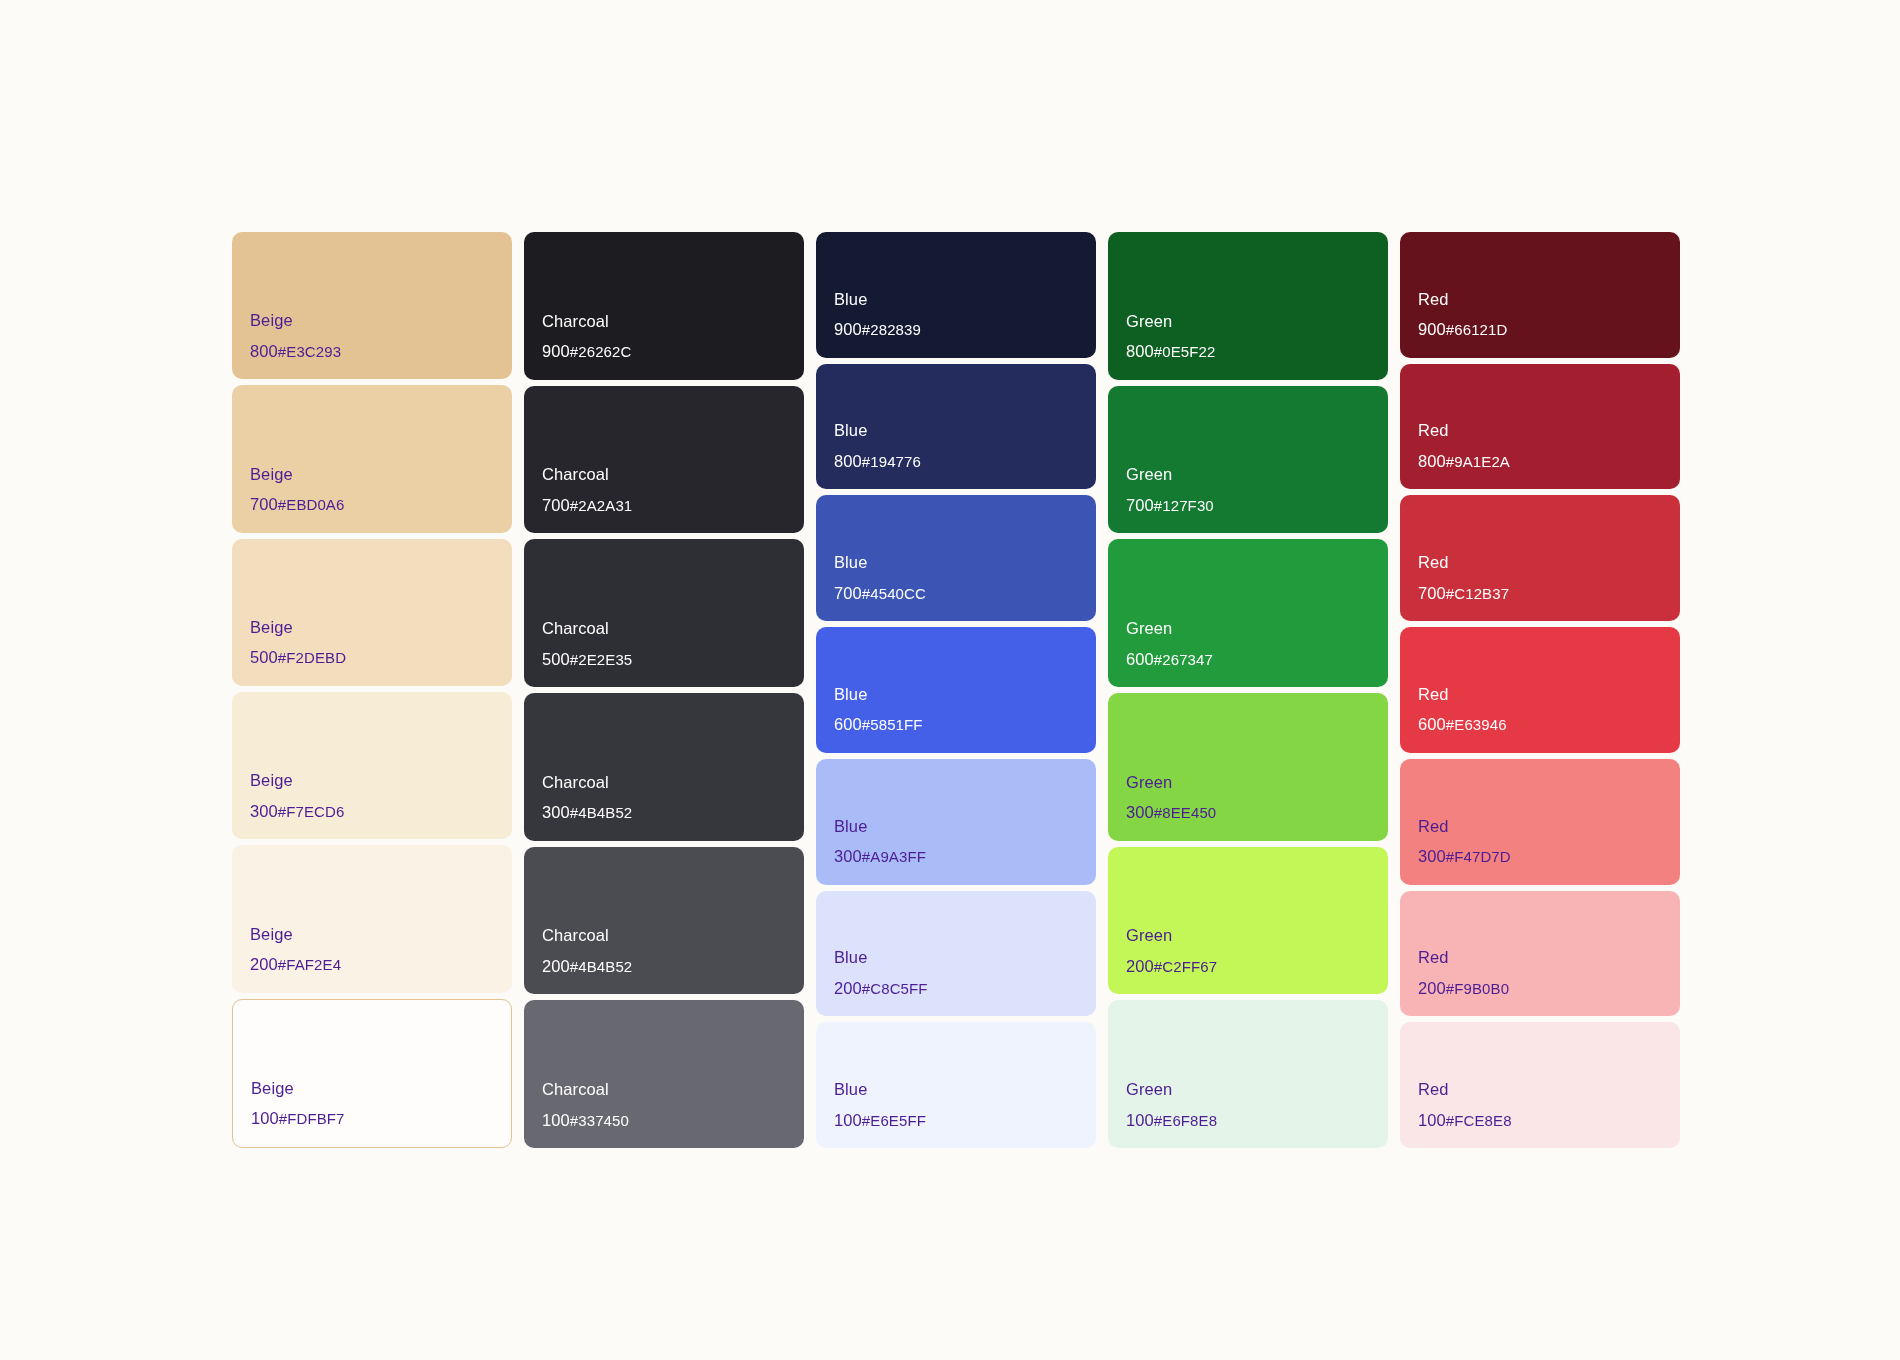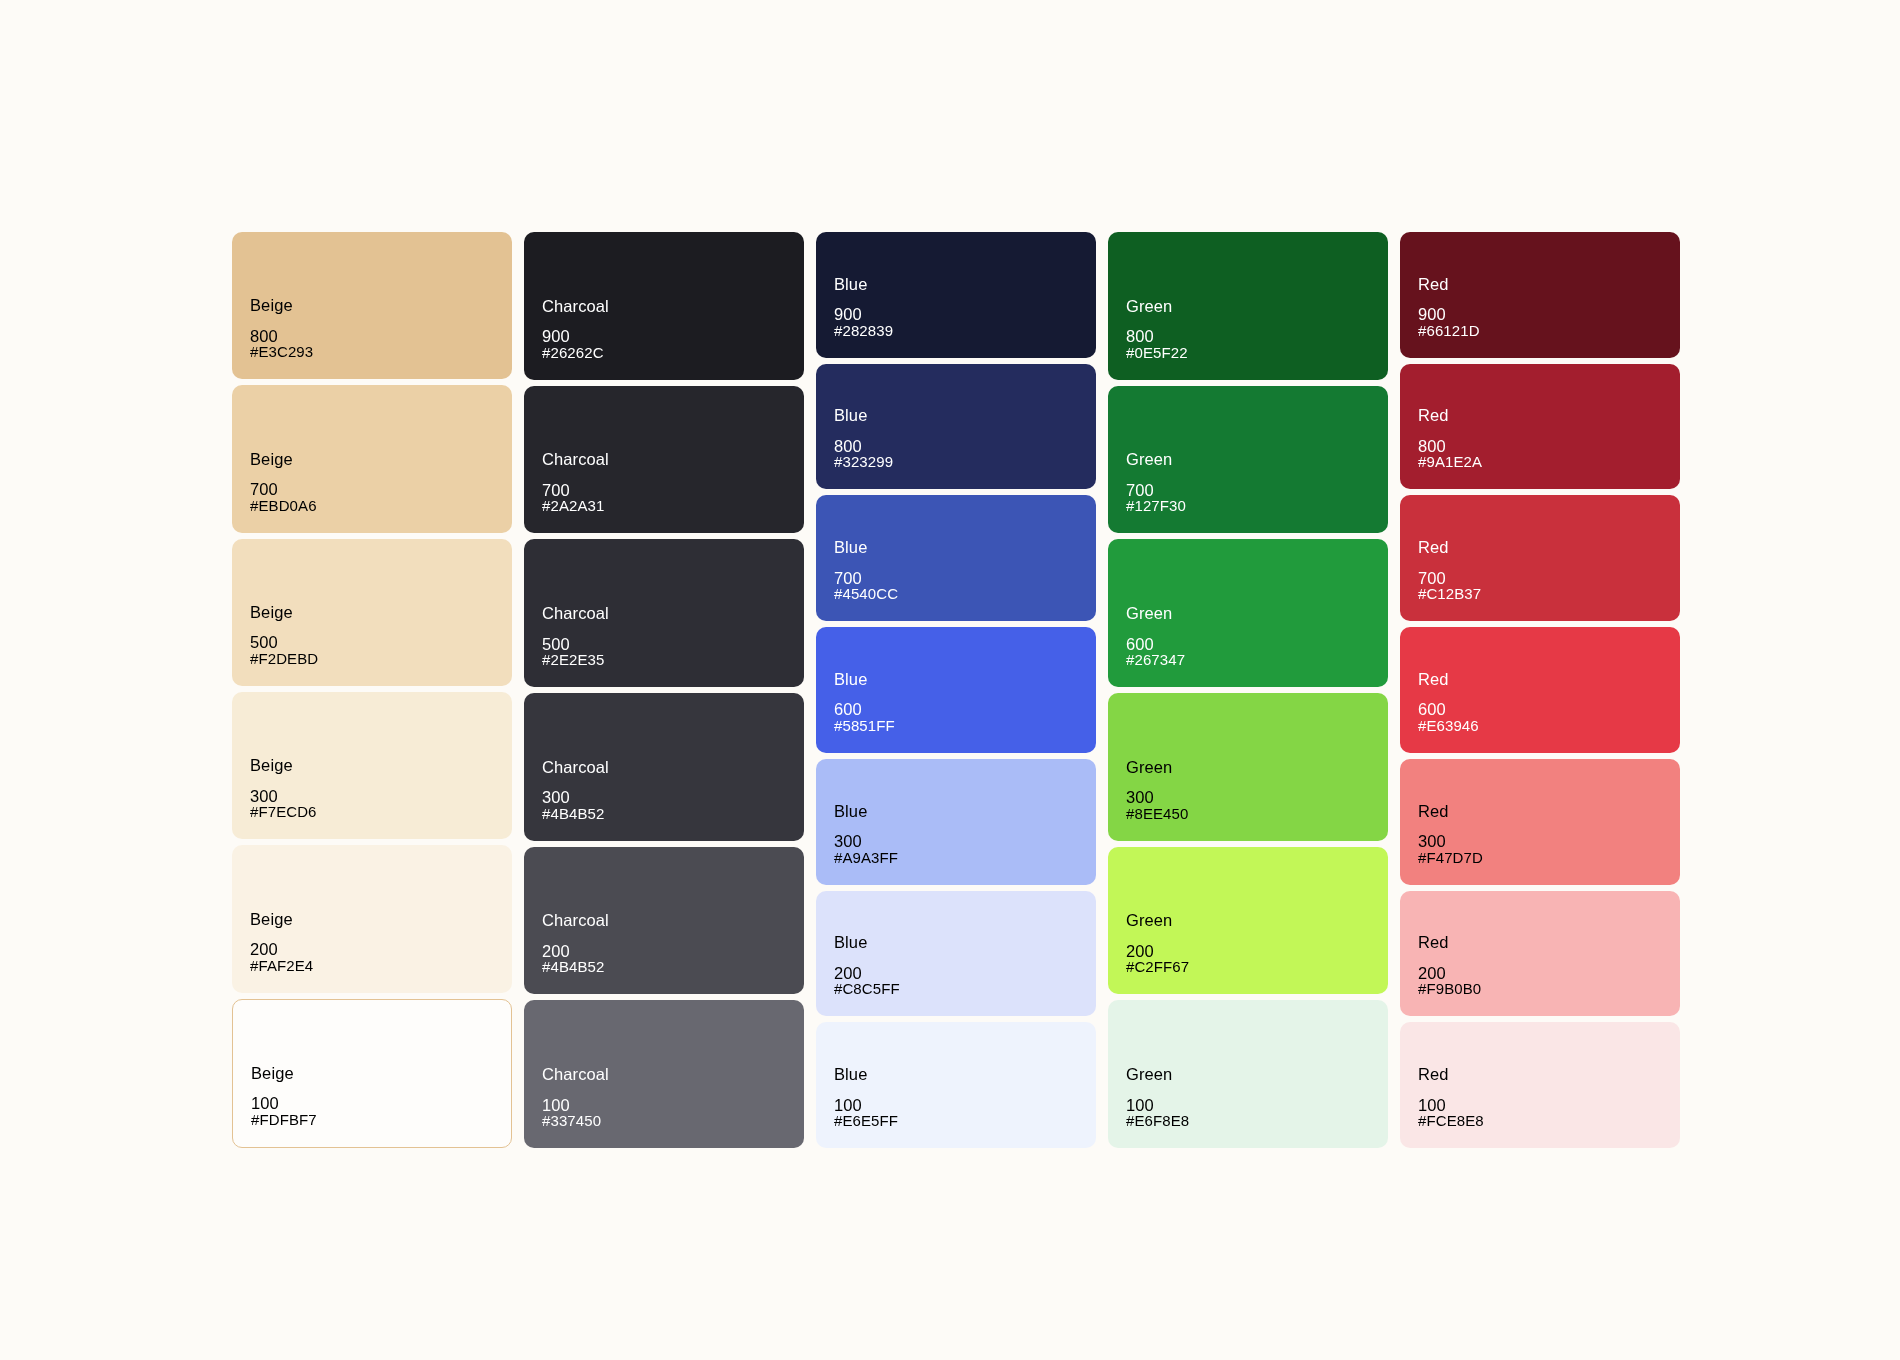--- a/index.html
+++ b/index.html
@@ -55,41 +55,40 @@
   .swatch-name {
     font-size: 16.5px;
     line-height: 1.0;
     letter-spacing: 0.1px;
     white-space: nowrap;
   }
 
   .swatch-bottom-row {
     margin-top: 14px;
     display: flex;
-    flex-direction: column;
     align-items: baseline;
-    justify-content: space-between;
+    justify-content: flex-start;
   }
 
   .swatch-step {
     font-size: 16.5px;
     line-height: 1.0;
     letter-spacing: 0.1px;
     white-space: nowrap;
   }
 
   .swatch-hex {
     font-size: 15px;
     line-height: 1.0;
     letter-spacing: 0.1px;
     white-space: nowrap;
   }
 
   .text-light { color: #FFFFFF; }
-  .text-dark  { color: #000000; }
+  .text-dark  { color: #4c1d95; }
 </style>
 </head>
 <body style="background: rgb(253, 251, 247);">
 
 <div id="palette-board">
     <div class="palette-column">
       <div class="swatch" style="background: rgb(227, 194, 147);">
         <div class="swatch-meta text-dark">
           <div class="swatch-name">Beige</div>
           <div class="swatch-bottom-row">
@@ -208,21 +207,21 @@
             <div class="swatch-step">900</div>
             <div class="swatch-hex">#282839</div>
           </div>
         </div>
       </div>
       <div class="swatch" style="background: rgb(36, 44, 94);">
         <div class="swatch-meta text-light">
           <div class="swatch-name">Blue</div>
           <div class="swatch-bottom-row">
             <div class="swatch-step">800</div>
-            <div class="swatch-hex">#323299</div>
+            <div class="swatch-hex">#194776</div>
           </div>
         </div>
       </div>
       <div class="swatch" style="background: rgb(60, 85, 181);">
         <div class="swatch-meta text-light">
           <div class="swatch-name">Blue</div>
           <div class="swatch-bottom-row">
             <div class="swatch-step">700</div>
             <div class="swatch-hex">#4540CC</div>
           </div>

